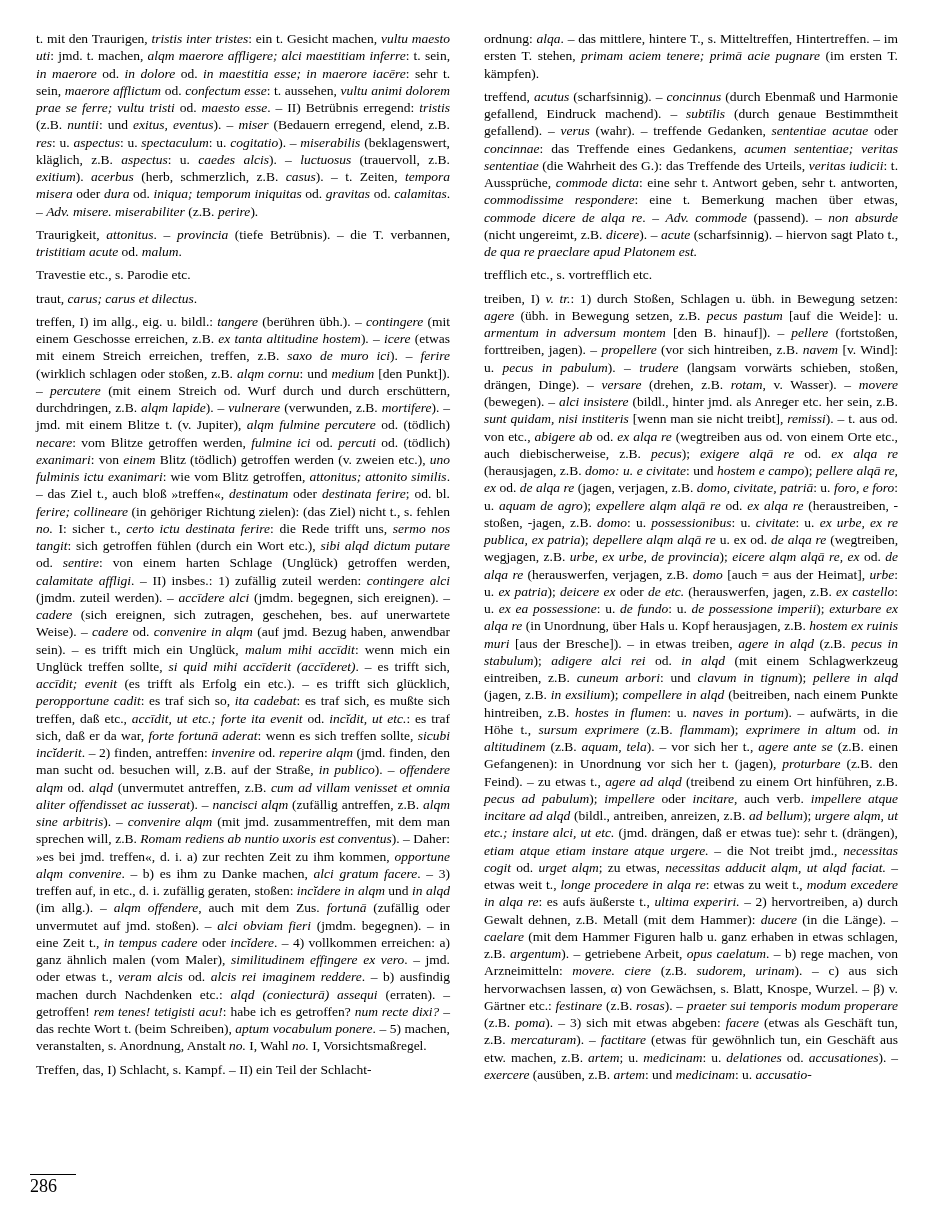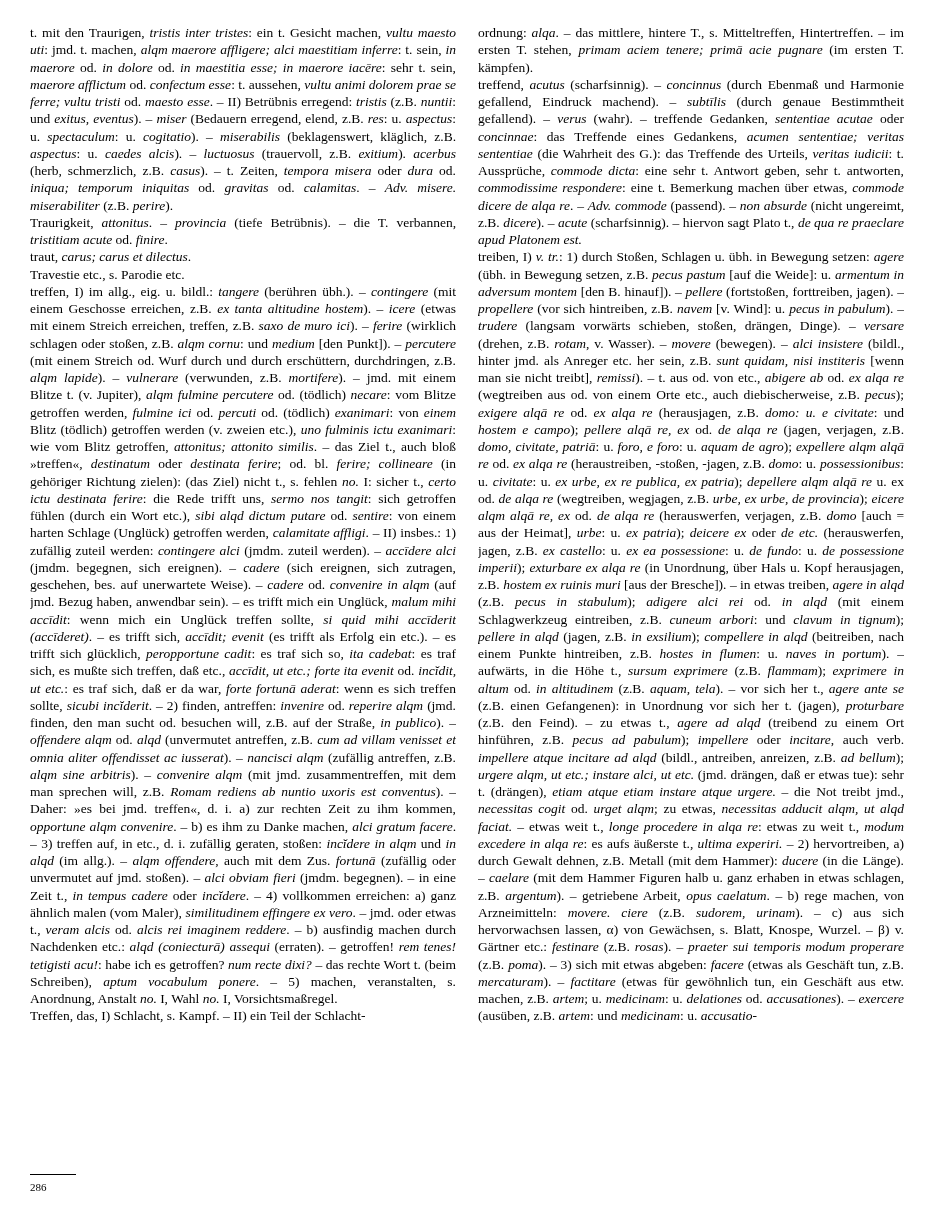--- a/index.html
+++ b/index.html
@@ -24,57 +24,58 @@
     display: flex;
     gap: 22px;
   }
   .col {
     width: 426px;
     height: 1132px;
     overflow: hidden;
     text-align: justify;
   }
   p.entry {
-    margin: 0;
+    margin: 6px;
     padding: 0;
     text-indent: 0;
   }
   p.entry i { font-style: italic; }
   p.entry b { font-weight: normal; }
   .footer {
     position: absolute;
     left: 30px;
     bottom: 14px;
   }
   .footer .rule {
     width: 46px;
     border-top: 1px solid #000;
     margin-bottom: 3px;
   }
   .pageno {
-    font-size: 11px;
+    font-size: 18px;
     margin-top: 24px;
   }
 </style>
 </head>
 <body>
 
 <div class="page">
   <div class="columns">
     <div class="col" id="col-left">
         <p class="entry">t. mit den Traurigen, <i>tristis inter tristes</i>: ein t. Gesicht machen, <i>vultu maesto uti</i>: jmd. t. machen, <i>alqm maerore affligere; alci maestitiam inferre</i>: t. sein, <i>in maerore</i> od. <i>in dolore</i> od. <i>in maestitia esse; in maerore iacēre</i>: sehr t. sein, <i>maerore afflictum</i> od. <i>confectum esse</i>: t. aussehen, <i>vultu animi dolorem prae se ferre; vultu tristi</i> od. <i>maesto esse</i>. – II) Betrübnis erregend: <i>tristis</i> (z.B. <i>nuntii</i>: und <i>exitus, eventus</i>). – <i>miser</i> (Bedauern erregend, elend, z.B. <i>res</i>: u. <i>aspectus</i>: u. <i>spectaculum</i>: u. <i>cogitatio</i>). – <i>miserabilis</i> (beklagenswert, kläglich, z.B. <i>aspectus</i>: u. <i>caedes alcis</i>). – <i>luctuosus</i> (trauervoll, z.B. <i>exitium</i>). <i>acerbus</i> (herb, schmerzlich, z.B. <i>casus</i>). – t. Zeiten, <i>tempora misera</i> oder <i>dura</i> od. <i>iniqua; temporum iniquitas</i> od. <i>gravitas</i> od. <i>calamitas</i>. – <b><i>Adv.</i></b> <i>misere. miserabiliter</i> (z.B. <i>perire</i>).</p>
-        <p class="entry"><b>Traurigkeit</b>, <i>attonitus</i>. – <i>provincia</i> (tiefe Betrübnis). – die T. verbannen, <i>tristitiam acute</i> od. <i>finire</i>.</p>
+        <p class="entry"><b>Traurigkeit</b>, <i>attonitus</i>. – <i>provincia</i> (tiefe Betrübnis). – die T. verbannen, <i>tristitiam acute</i> od. <i>malum</i>.</p>
+        <p class="entry"><b>Travestie etc.</b>, s. Parodie etc.</p>
         <p class="entry"><b>traut</b>, <i>carus; carus et dilectus</i>.</p>
-        <p class="entry"><b>Travestie etc.</b>, s. Parodie etc.</p>
         <p class="entry"><b>treffen</b>, I) im allg., eig. u. bildl.: <i>tangere</i> (berühren übh.). – <i>contingere</i> (mit einem Geschosse erreichen, z.B. <i>ex tanta altitudine hostem</i>). – <i>icere</i> (etwas mit einem Streich erreichen, treffen, z.B. <i>saxo de muro ici</i>). – <i>ferire</i> (wirklich schlagen oder stoßen, z.B. <i>alqm cornu</i>: und <i>medium</i> [den Punkt]). – <i>percutere</i> (mit einem Streich od. Wurf durch und durch erschüttern, durchdringen, z.B. <i>alqm lapide</i>). – <i>vulnerare</i> (verwunden, z.B. <i>mortifere</i>). – jmd. mit einem Blitze t. (v. Jupiter), <i>alqm fulmine percutere</i> od. (tödlich) <i>necare</i>: vom Blitze getroffen werden, <i>fulmine ici</i> od. <i>percuti</i> od. (tödlich) <i>exanimari</i>: von <i>einem</i> Blitz (tödlich) getroffen werden (v. zweien etc.), <i>uno fulminis ictu exanimari</i>: wie vom Blitz getroffen, <i>attonitus; attonito similis</i>. – das Ziel t., auch bloß »treffen«, <i>destinatum</i> oder <i>destinata ferire</i>; od. bl. <i>ferire; collineare</i> (in gehöriger Richtung zielen): (das Ziel) nicht t., s. fehlen <b><i>no.</i></b> I: sicher t., <i>certo ictu destinata ferire</i>: die Rede trifft uns, <i>sermo nos tangit</i>: sich getroffen fühlen (durch ein Wort etc.), <i>sibi alqd dictum putare</i> od. <i>sentire</i>: von einem harten Schlage (Unglück) getroffen werden, <i>calamitate affligi</i>. – II) insbes.: 1) zufällig zuteil werden: <i>contingere alci</i> (jmdm. zuteil werden). – <i>accīdere alci</i> (jmdm. begegnen, sich ereignen). – <i>cadere</i> (sich ereignen, sich zutragen, geschehen, bes. auf unerwartete Weise). – <i>cadere</i> od. <i>convenire in alqm</i> (auf jmd. Bezug haben, anwendbar sein). – es trifft mich ein Unglück, <i>malum mihi accīdit</i>: wenn mich ein Unglück treffen sollte, <i>si quid mihi accīderit (accīderet)</i>. – es trifft sich, <i>accīdit; evenit</i> (es trifft als Erfolg ein etc.). – es trifft sich glücklich, <i>peropportune cadit</i>: es traf sich so, <i>ita cadebat</i>: es traf sich, es mußte sich treffen, daß etc., <i>accīdit, ut etc.; forte ita evenit</i> od. <i>incĭdit, ut etc.</i>: es traf sich, daß er da war, <i>forte fortunā aderat</i>: wenn es sich treffen sollte, <i>sicubi incĭderit</i>. – 2) finden, antreffen: <i>invenire</i> od. <i>reperire alqm</i> (jmd. finden, den man sucht od. besuchen will, z.B. auf der Straße, <i>in publico</i>). – <i>offendere alqm</i> od. <i>alqd</i> (unvermutet antreffen, z.B. <i>cum ad villam venisset et omnia aliter offendisset ac iusserat</i>). – <i>nancisci alqm</i> (zufällig antreffen, z.B. <i>alqm sine arbitris</i>). – <i>convenire alqm</i> (mit jmd. zusammentreffen, mit dem man sprechen will, z.B. <i>Romam rediens ab nuntio uxoris est conventus</i>). – Daher: »es bei jmd. treffen«, d. i. a) zur rechten Zeit zu ihm kommen, <i>opportune alqm convenire</i>. – b) es ihm zu Danke machen, <i>alci gratum facere</i>. – 3) treffen auf, in etc., d. i. zufällig geraten, stoßen: <i>incĭdere in alqm</i> und <i>in alqd</i> (im allg.). – <i>alqm offendere</i>, auch mit dem Zus. <i>fortunā</i> (zufällig oder unvermutet auf jmd. stoßen). – <i>alci obviam fieri</i> (jmdm. begegnen). – in eine Zeit t., <i>in tempus cadere</i> oder <i>incĭdere</i>. – 4) vollkommen erreichen: a) ganz ähnlich malen (vom Maler), <i>similitudinem effingere ex vero</i>. – jmd. oder etwas t., <i>veram alcis</i> od. <i>alcis rei imaginem reddere</i>. – b) ausfindig machen durch Nachdenken etc.: <i>alqd (coniecturā) assequi</i> (erraten). – getroffen! <i>rem tenes! tetigisti acu!</i>: habe ich es getroffen? <i>num recte dixi?</i> – das rechte Wort t. (beim Schreiben), <i>aptum vocabulum ponere</i>. – 5) machen, veranstalten, s. Anordnung, Anstalt <b><i>no.</i></b> I, Wahl <b><i>no.</i></b> I, Vorsichtsmaßregel.</p>
         <p class="entry"><b>Treffen</b>, das, I) Schlacht, s. Kampf. – II) ein Teil der Schlacht-</p>
       </div>
     <div class="col" id="col-right">
         <p class="entry">ordnung: <i>alqa</i>. – das mittlere, hintere T., s. Mitteltreffen, Hintertreffen. – im ersten T. stehen, <i>primam aciem tenere; primā acie pugnare</i> (im ersten T. kämpfen).</p>
         <p class="entry"><b>treffend</b>, <i>acutus</i> (scharfsinnig). – <i>concinnus</i> (durch Ebenmaß und Harmonie gefallend, Eindruck machend). – <i>subtīlis</i> (durch genaue Bestimmtheit gefallend). – <i>verus</i> (wahr). – treffende Gedanken, <i>sententiae acutae</i> oder <i>concinnae</i>: das Treffende eines Gedankens, <i>acumen sententiae; veritas sententiae</i> (die Wahrheit des G.): das Treffende des Urteils, <i>veritas iudicii</i>: t. Aussprüche, <i>commode dicta</i>: eine sehr t. Antwort geben, sehr t. antworten, <i>commodissime respondere</i>: eine t. Bemerkung machen über etwas, <i>commode dicere de alqa re</i>. – <b><i>Adv.</i></b> <i>commode</i> (passend). – <i>non absurde</i> (nicht ungereimt, z.B. <i>dicere</i>). – <i>acute</i> (scharfsinnig). – hiervon sagt Plato t., <i>de qua re praeclare apud Platonem est.</i></p>
+        <p class="entry"><b>trefflich etc.</b>, s. vortrefflich etc.</p>
         <p class="entry"><b>treiben</b>, I) <b><i>v. tr.</i></b>: 1) durch Stoßen, Schlagen u. übh. in Bewegung setzen: <i>agere</i> (übh. in Bewegung setzen, z.B. <i>pecus pastum</i> [auf die Weide]: u. <i>armentum in adversum montem</i> [den B. hinauf]). – <i>pellere</i> (fortstoßen, forttreiben, jagen). – <i>propellere</i> (vor sich hintreiben, z.B. <i>navem</i> [v. Wind]: u. <i>pecus in pabulum</i>). – <i>trudere</i> (langsam vorwärts schieben, stoßen, drängen, Dinge). – <i>versare</i> (drehen, z.B. <i>rotam</i>, v. Wasser). – <i>movere</i> (bewegen). – <i>alci insistere</i> (bildl., hinter jmd. als Anreger etc. her sein, z.B. <i>sunt quidam, nisi institeris</i> [wenn man sie nicht treibt], <i>remissi</i>). – t. aus od. von etc., <i>abigere ab</i> od. <i>ex alqa re</i> (wegtreiben aus od. von einem Orte etc., auch diebischerweise, z.B. <i>pecus</i>); <i>exigere alqā re</i> od. <i>ex alqa re</i> (herausjagen, z.B. <i>domo: u. e civitate</i>: und <i>hostem e campo</i>); <i>pellere alqā re, ex</i> od. <i>de alqa re</i> (jagen, verjagen, z.B. <i>domo, civitate, patriā</i>: u. <i>foro, e foro</i>: u. <i>aquam de agro</i>); <i>expellere alqm alqā re</i> od. <i>ex alqa re</i> (heraustreiben, -stoßen, -jagen, z.B. <i>domo</i>: u. <i>possessionibus</i>: u. <i>civitate</i>: u. <i>ex urbe, ex re publica, ex patria</i>); <i>depellere alqm alqā re</i> u. ex od. <i>de alqa re</i> (wegtreiben, wegjagen, z.B. <i>urbe, ex urbe, de provincia</i>); <i>eicere alqm alqā re, ex</i> od. <i>de alqa re</i> (herauswerfen, verjagen, z.B. <i>domo</i> [auch = aus der Heimat], <i>urbe</i>: u. <i>ex patria</i>); <i>deicere ex</i> oder <i>de etc.</i> (herauswerfen, jagen, z.B. <i>ex castello</i>: u. <i>ex ea possessione</i>: u. <i>de fundo</i>: u. <i>de possessione imperii</i>); <i>exturbare ex alqa re</i> (in Unordnung, über Hals u. Kopf herausjagen, z.B. <i>hostem ex ruinis muri</i> [aus der Bresche]). – in etwas treiben, <i>agere in alqd</i> (z.B. <i>pecus in stabulum</i>); <i>adigere alci rei</i> od. <i>in alqd</i> (mit einem Schlagwerkzeug eintreiben, z.B. <i>cuneum arbori</i>: und <i>clavum in tignum</i>); <i>pellere in alqd</i> (jagen, z.B. <i>in exsilium</i>); <i>compellere in alqd</i> (beitreiben, nach einem Punkte hintreiben, z.B. <i>hostes in flumen</i>: u. <i>naves in portum</i>). – aufwärts, in die Höhe t., <i>sursum exprimere</i> (z.B. <i>flammam</i>); <i>exprimere in altum</i> od. <i>in altitudinem</i> (z.B. <i>aquam, tela</i>). – vor sich her t., <i>agere ante se</i> (z.B. einen Gefangenen): in Unordnung vor sich her t. (jagen), <i>proturbare</i> (z.B. den Feind). – zu etwas t., <i>agere ad alqd</i> (treibend zu einem Ort hinführen, z.B. <i>pecus ad pabulum</i>); <i>impellere</i> oder <i>incitare</i>, auch verb. <i>impellere atque incitare ad alqd</i> (bildl., antreiben, anreizen, z.B. <i>ad bellum</i>); <i>urgere alqm, ut etc.; instare alci, ut etc.</i> (jmd. drängen, daß er etwas tue): sehr t. (drängen), <i>etiam atque etiam instare atque urgere.</i> – die Not treibt jmd., <i>necessitas cogit</i> od. <i>urget alqm</i>; zu etwas, <i>necessitas adducit alqm, ut alqd faciat.</i> – etwas weit t., <i>longe procedere in alqa re</i>: etwas zu weit t., <i>modum excedere in alqa re</i>: es aufs äußerste t., <i>ultima experiri.</i> – 2) hervortreiben, a) durch Gewalt dehnen, z.B. Metall (mit dem Hammer): <i>ducere</i> (in die Länge). – <i>caelare</i> (mit dem Hammer Figuren halb u. ganz erhaben in etwas schlagen, z.B. <i>argentum</i>). – getriebene Arbeit, <i>opus caelatum</i>. – b) rege machen, von Arzneimitteln: <i>movere. ciere</i> (z.B. <i>sudorem, urinam</i>). – c) aus sich hervorwachsen lassen, α) von Gewächsen, s. Blatt, Knospe, Wurzel. – β) v. Gärtner etc.: <i>festinare</i> (z.B. <i>rosas</i>). – <i>praeter sui temporis modum properare</i> (z.B. <i>poma</i>). – 3) sich mit etwas abgeben: <i>facere</i> (etwas als Geschäft tun, z.B. <i>mercaturam</i>). – <i>factitare</i> (etwas für gewöhnlich tun, ein Geschäft aus etw. machen, z.B. <i>artem</i>; u. <i>medicinam</i>: u. <i>delationes</i> od. <i>accusationes</i>). – <i>exercere</i> (ausüben, z.B. <i>artem</i>: und <i>medicinam</i>: u. <i>accusatio-</i></p>
       </div>
   </div>
   <div class="footer">
     <div class="rule"></div>
     <span class="pageno">286</span>
   </div>
 </div>
 
 </body></html>

